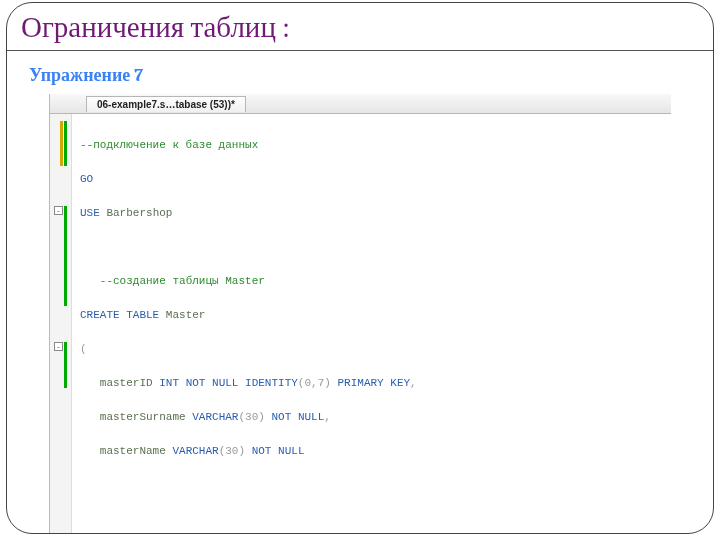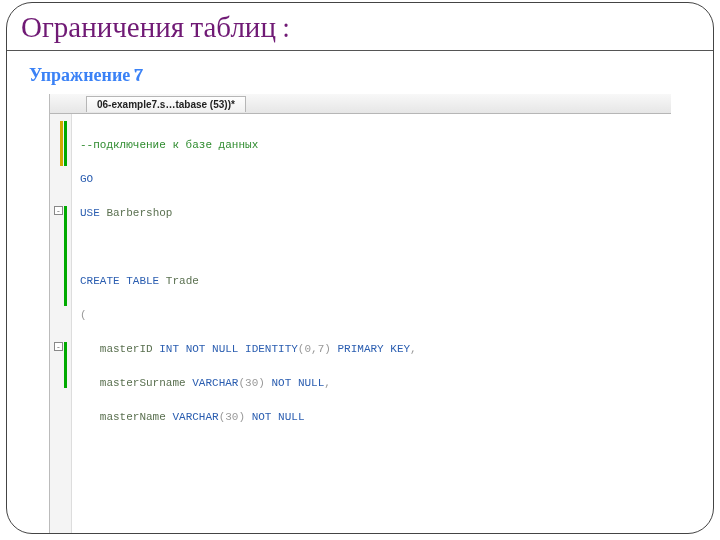--- a/index.html
+++ b/index.html
@@ -122,21 +122,22 @@
         <div class="gbar" style="top:228px;height:46px;"></div>
         <div class="gbar" style="top:7px;left:10px;width:3px;height:45px;background:#cfa800;"></div>
         <div class="minus" style="top:92px;">-</div>
         <div class="minus" style="top:228px;">-</div>
       </div>
       <div class="codebody">
 <div><span class="cm">--подключение к базе данных</span></div>
 <div><span class="kw">GO</span></div>
 <div><span class="kw">USE</span> <span class="id">Barbershop</span></div>
 <div></div>
-<div><span class="kw">CREATE TABLE</span> <span class="id">Trade</span></div>
+<div>   <span class="cm">--создание таблицы Master</span></div>
+<div><span class="kw">CREATE TABLE</span> <span class="id">Master</span></div>
 <div><span class="gray">(</span></div>
 <div>   <span class="id">masterID</span> <span class="kw">INT NOT NULL IDENTITY</span><span class="gray">(0,7)</span> <span class="kw">PRIMARY KEY</span><span class="gray">,</span></div>
 <div>   <span class="id">masterSurname</span> <span class="kw">VARCHAR</span><span class="gray">(30)</span> <span class="kw">NOT NULL</span><span class="gray">,</span></div>
 <div>   <span class="id">masterName</span> <span class="kw">VARCHAR</span><span class="gray">(30)</span> <span class="kw">NOT NULL</span></div>
 
 
 
 
 
 

